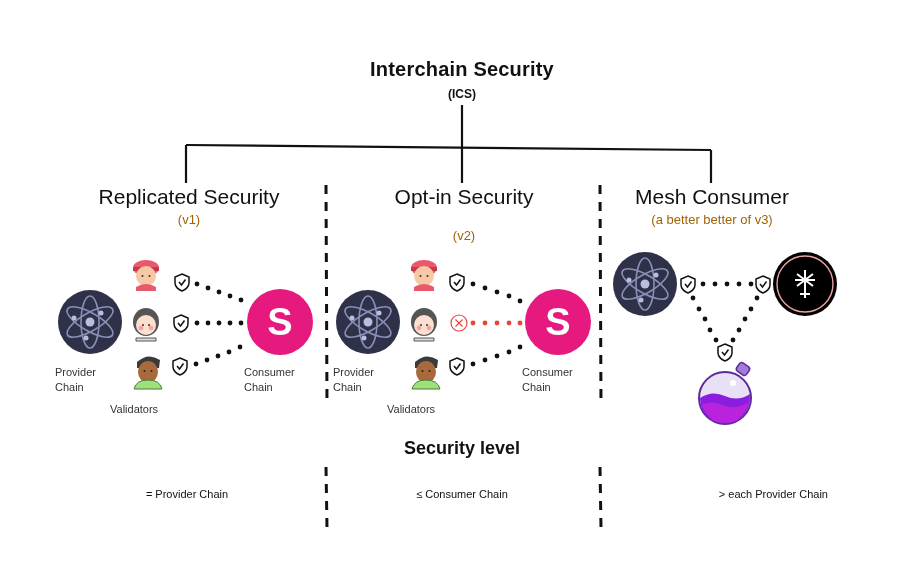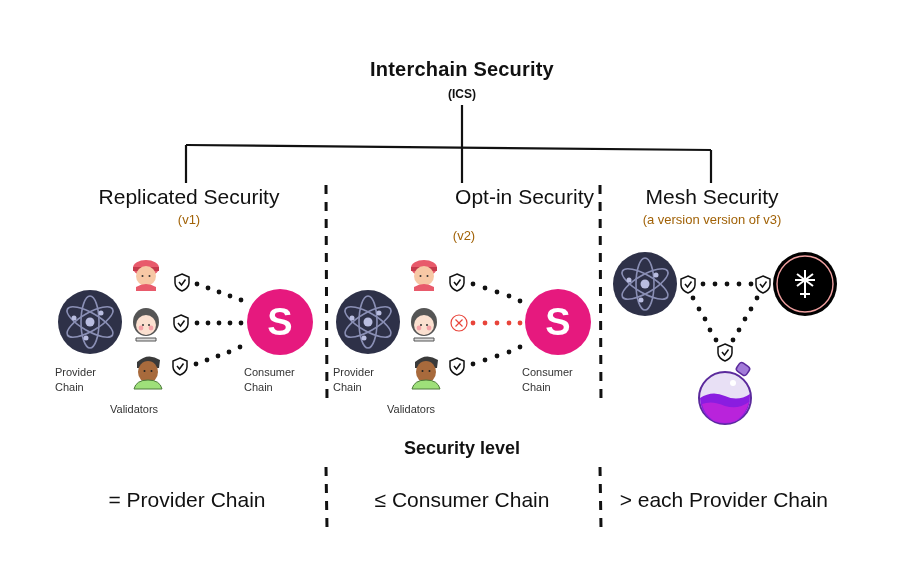--- a/index.html
+++ b/index.html
@@ -5,21 +5,21 @@
     html, body { margin: 0; padding: 0; background: #ffffff; }
     body { width: 900px; height: 586px; position: relative; overflow: hidden;
            font-family: "Liberation Sans", "DejaVu Sans", sans-serif; color: #111; }
     .abs { position: absolute; }
     .title { left: 0; width: 924px; top: 58px; text-align: center; font-weight: bold; font-size: 20px; letter-spacing: 0.2px; }
     .subtitle { left: 0; width: 924px; top: 87px; text-align: center; font-weight: bold; font-size: 12px; }
     .col-title { font-size: 21px; text-align: center; width: 260px; }
     .col-sub { font-size: 13px; text-align: center; width: 260px; color: #a16207; }
     .label { font-size: 11px; color: #333; text-align: left; line-height: 15px; }
     .sec-heading { left: 0; width: 924px; top: 438px; text-align: center; font-weight: bold; font-size: 18px; }
-    .level { font-size: 21px; text-align: center; width: 240px; top: 488px; }
+    .level { font-size: 11px; text-align: center; width: 240px; top: 488px; }
     svg.diagram { position: absolute; left: 0; top: 0; }
   </style>
 </head>
 <body>
 
 <div class="abs title">Interchain Security</div>
 <div class="abs subtitle">(ICS)</div>
 
 <svg class="diagram" width="900" height="586" viewBox="0 0 900 586">
   <defs>
@@ -184,25 +184,25 @@
         <circle cx="745" cy="319" r="2.4"></circle>
         <circle cx="739" cy="330" r="2.4"></circle>
         <circle cx="733" cy="340" r="2.4"></circle>
     </g>
   </g>
 </svg>
 
 <div class="abs col-title" style="left:59px; top:185px;">Replicated Security</div>
 <div class="abs col-sub" style="left:59px; top:212px;">(v1)</div>
 
-<div class="abs col-title" style="left:334px; top:185px;text-align:right;">Opt-in Security</div>
+<div class="abs col-title" style="left:334px; top:185px;">Opt-in Security</div>
 <div class="abs col-sub" style="left:334px; top:228px;">(v2)</div>
 
-<div class="abs col-title" style="left:582px; top:185px;">Mesh Security</div>
-<div class="abs col-sub" style="left:582px; top:212px;">(a version version of v3)</div>
+<div class="abs col-title" style="left:582px; top:185px;">Mesh Consumer</div>
+<div class="abs col-sub" style="left:582px; top:212px;">(a better better of v3)</div>
 
 <div class="abs label" style="left:55px; top:365px; width:70px;">
   <div>Provider</div>
   <div>Chain</div>
 </div>
 <div class="abs label" style="left:244px; top:365px; width:75px;">
   <div>Consumer</div>
   <div>Chain</div>
 </div>
 <div class="abs label" style="left:110px; top:402px; width:80px;">Validators</div>

